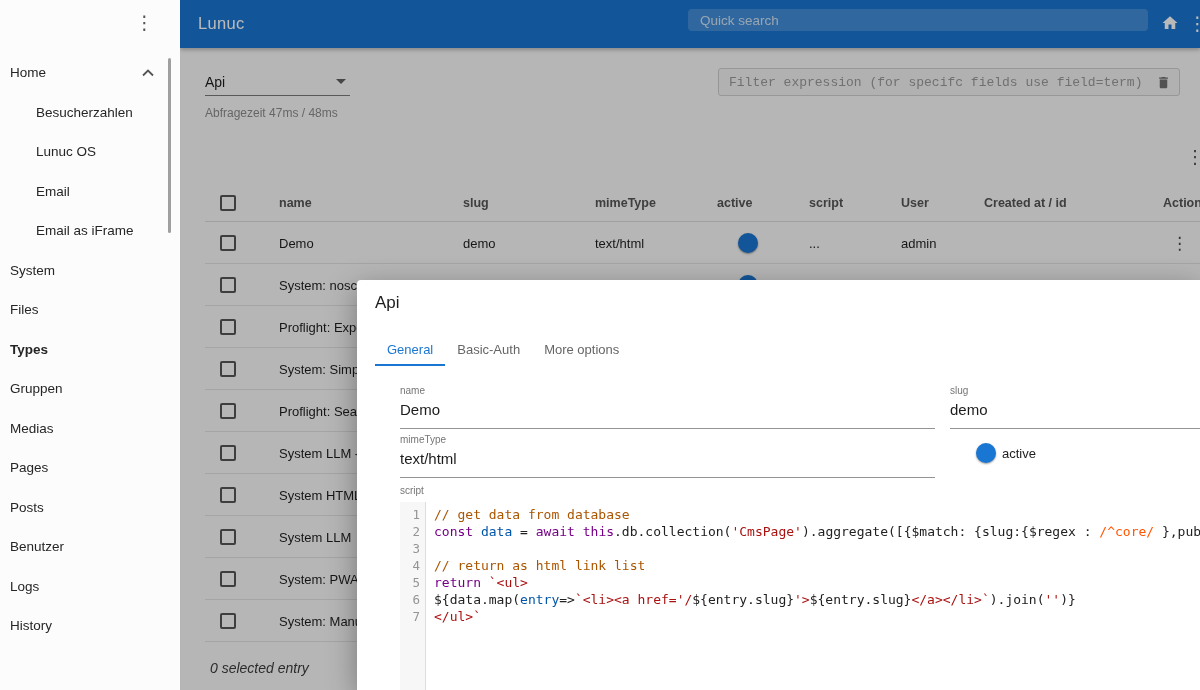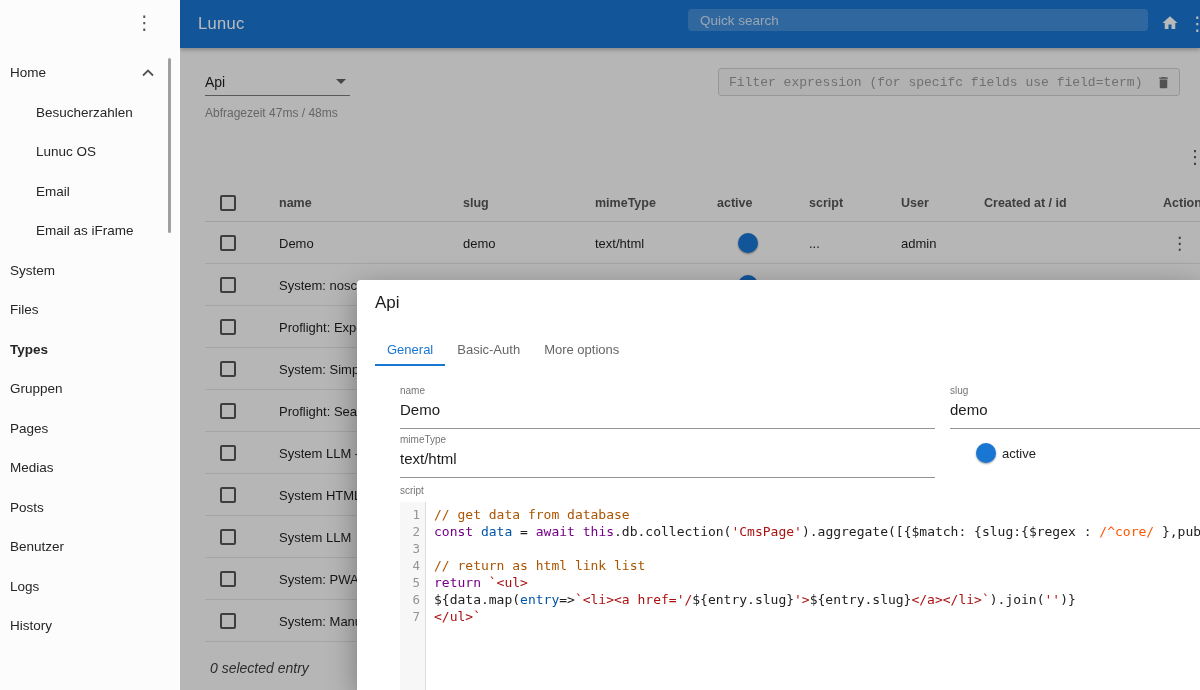--- a/index.html
+++ b/index.html
@@ -271,24 +271,24 @@
       <div class="nav-item">
           <span>Files</span>
         </div>
       <div class="nav-item bold">
           <span>Types</span>
         </div>
       <div class="nav-item">
           <span>Gruppen</span>
         </div>
       <div class="nav-item">
+          <span>Medias</span>
+        </div>
+      <div class="nav-item">
           <span>Pages</span>
-        </div>
-      <div class="nav-item">
-          <span>Medias</span>
         </div>
       <div class="nav-item">
           <span>Posts</span>
         </div>
       <div class="nav-item">
           <span>Benutzer</span>
         </div>
       <div class="nav-item">
           <span>Logs</span>
         </div>

